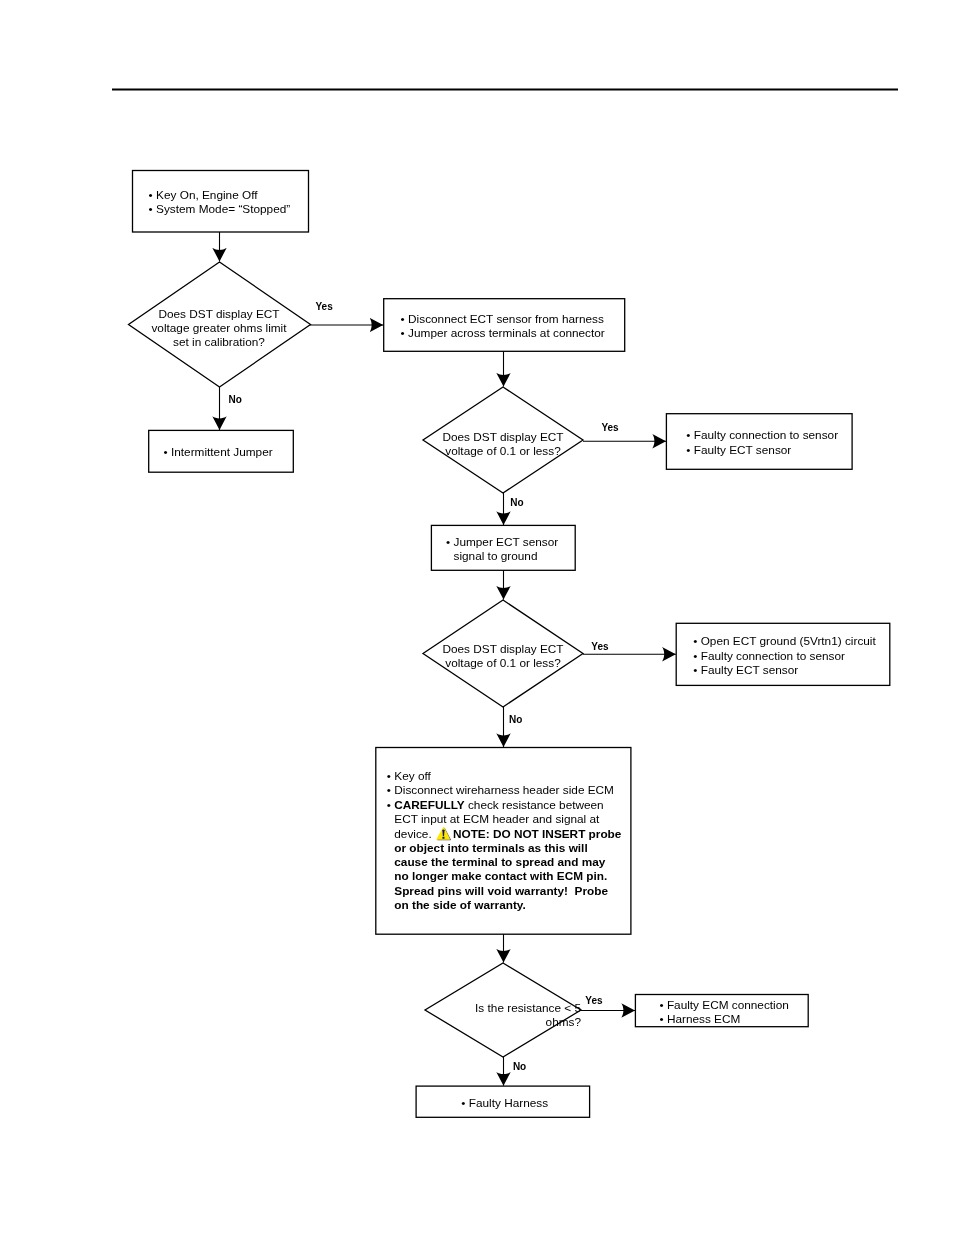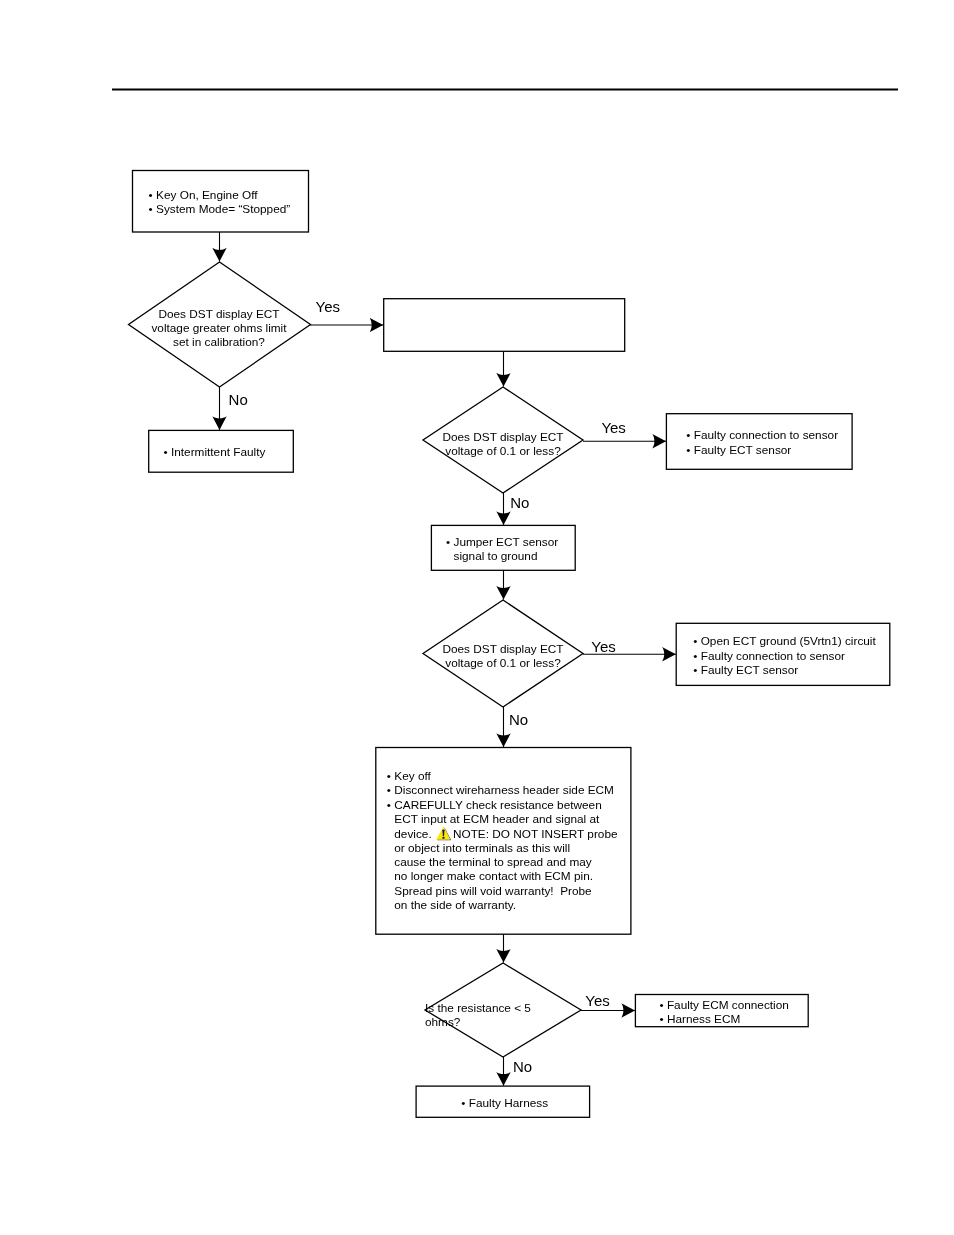--- a/index.html
+++ b/index.html
@@ -4,23 +4,23 @@
 <title>ECT Diagnostic Flowchart</title>
 <style>
   html,body{margin:0;padding:0;background:#fff;}
   body{width:954px;height:1235px;overflow:hidden;
        font-family:"Liberation Sans",sans-serif;color:#000;
        -webkit-font-smoothing:antialiased;}
   #page{position:relative;width:954px;height:1235px;background:#fff;}
   #shapes{position:absolute;left:0;top:0;width:954px;height:1235px;}
   .txt{position:absolute;font-size:11.8px;line-height:14.15px;white-space:nowrap;}
   .txt span{white-space:pre;}
-  .lbl{position:absolute;font-size:15px;line-height:12px;white-space:nowrap;}
+  .lbl{position:absolute;font-size:10px;line-height:12px;white-space:nowrap;font-weight:bold;}
   .bul{display:inline-block;width:7.5px;}
-  .b{font-weight:normal;}
+  .b{font-weight:bold;}
   .warnicon{display:inline-block;width:15px;height:15px;vertical-align:-2.9px;margin:0 2px 0 1px;}
   .warnicon svg{display:block;}
 </style>
 </head>
 <body>
 
 <div id="page">
 
   <svg id="shapes" viewBox="0 0 954 1235" width="954" height="1235">
     <defs>
@@ -65,23 +65,27 @@
     <div><span class="bul">•</span><span>System Mode= “Stopped”</span></div>
   </div>
 
   <div class="txt ctr" style="left:128px;top:307px;width:182px;text-align:center">
     <div>Does DST display ECT</div>
     <div>voltage greater ohms limit</div>
     <div>set in calibration?</div>
   </div>
 
   <div class="txt" style="left:163.5px;top:444.5px">
-    <div><span class="bul">•</span><span>Intermittent Faulty</span></div>
+    <div><span class="bul">•</span><span>Intermittent Jumper</span></div>
   </div>
 
+  <div class="txt" style="left:400.6px;top:311.8px">
+    <div><span class="bul">•</span><span>Disconnect ECT sensor from harness</span></div>
+    <div><span class="bul">•</span><span>Jumper across terminals at connector</span></div>
+  </div>
 
   <div class="txt" style="left:423px;top:429.6px;width:160px;text-align:center">
     <div>Does DST display ECT</div>
     <div>voltage of 0.1 or less?</div>
   </div>
 
   <div class="txt" style="left:686.3px;top:428.4px">
     <div><span class="bul">•</span><span>Faulty connection to sensor</span></div>
     <div><span class="bul">•</span><span>Faulty ECT sensor</span></div>
   </div>
@@ -113,21 +117,21 @@
             <path d="M6.8 4.45 C6.8 4.05 7.28 3.85 7.95 3.85 C8.62 3.85 9.1 4.05 9.1 4.45 L8.6 10.3 C8.57 10.6 8.3 10.75 7.95 10.75 C7.6 10.75 7.33 10.6 7.3 10.3 Z" fill="#131360"></path>
             <rect x="6.85" y="11.4" width="2.2" height="2.15" rx="0.2" fill="#131360"></rect>
           </svg></span><span class="b">NOTE: DO NOT INSERT probe</span></div>
     <div><span class="bul"></span><span class="b">or object into terminals as this will</span></div>
     <div><span class="bul"></span><span class="b">cause the terminal to spread and may</span></div>
     <div><span class="bul"></span><span class="b">no longer make contact with ECM pin.</span></div>
     <div><span class="bul"></span><span class="b">Spread pins will void warranty!  Probe</span></div>
     <div><span class="bul"></span><span class="b">on the side of warranty.</span></div>
   </div>
 
-  <div class="txt" style="left:425px;top:1000.9px;width:156px;text-align:left">
+  <div class="txt" style="left:425px;top:1000.9px;width:156px;text-align:right">
     <div>Is the resistance &lt; 5</div>
     <div>ohms?</div>
   </div>
 
   <div class="txt" style="left:659.4px;top:998px">
     <div><span class="bul">•</span><span>Faulty ECM connection</span></div>
     <div><span class="bul">•</span><span>Harness ECM</span></div>
   </div>
 
   <div class="txt" style="left:461.3px;top:1095.6px">

